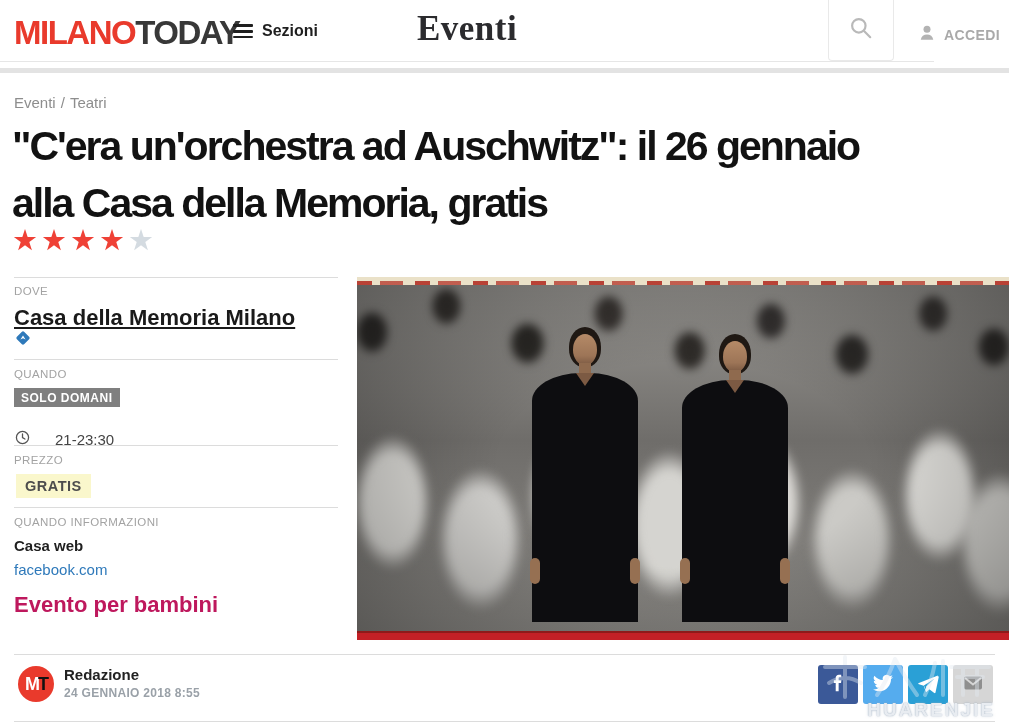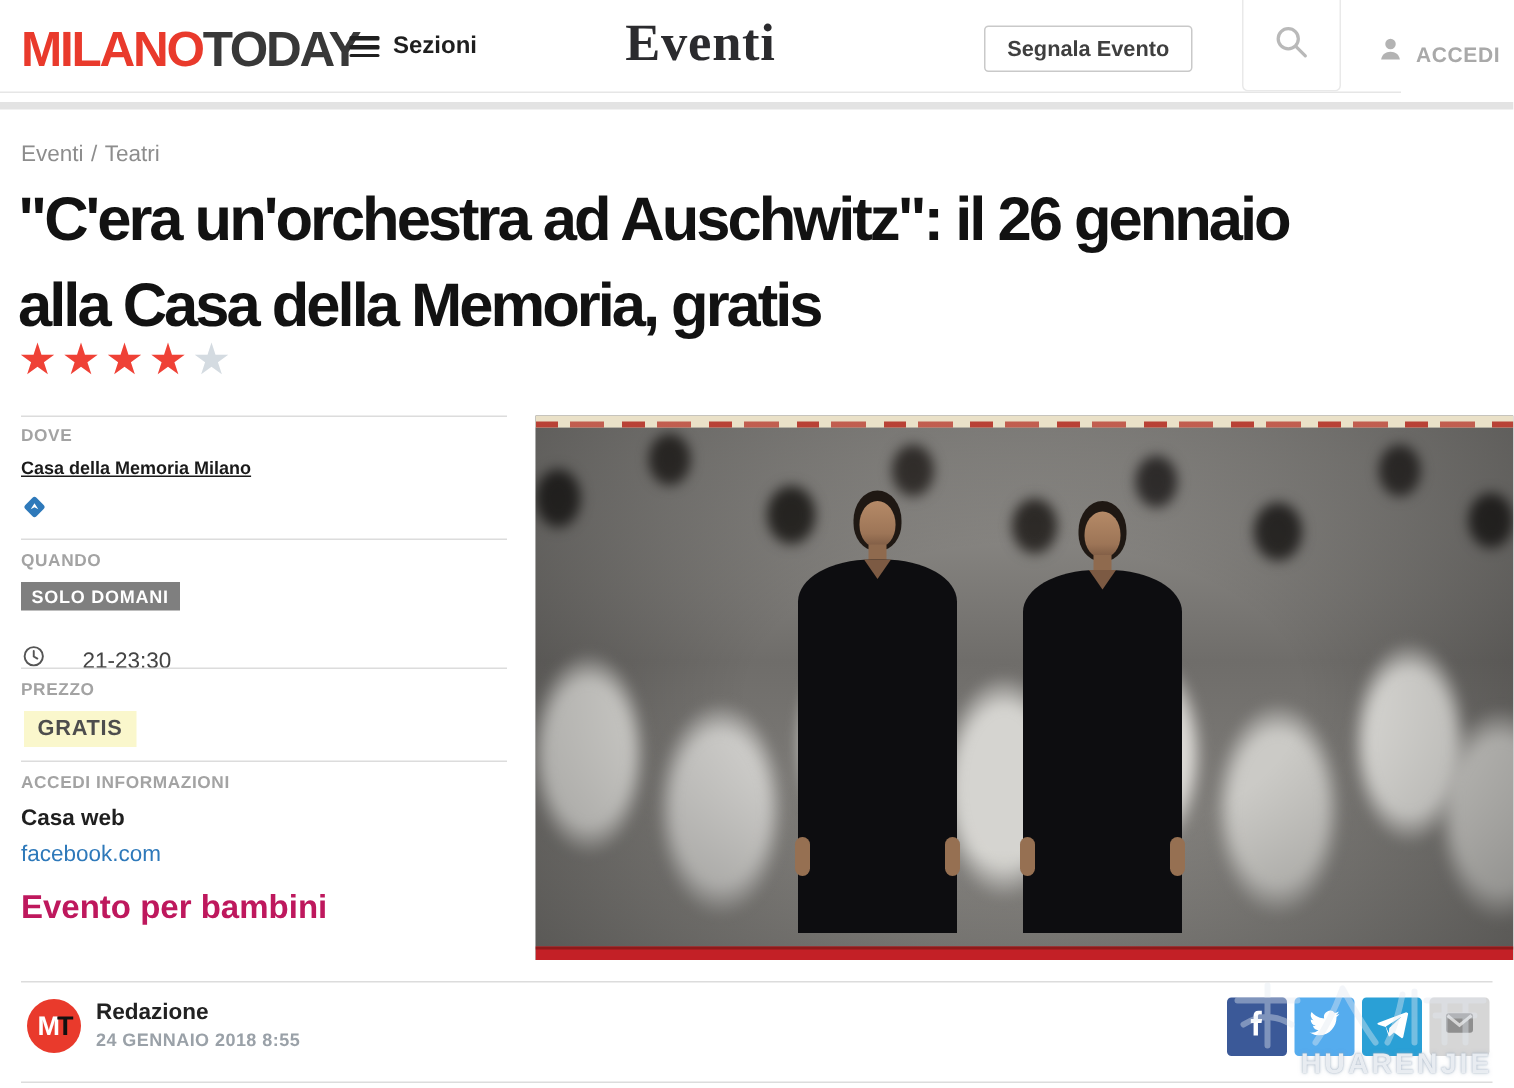--- a/index.html
+++ b/index.html
@@ -33,22 +33,22 @@
   .crumb { left:14px; top:94px; font-size:15px; color:#8d8d8d; }
   .crumb a { color:#8d8d8d; text-decoration:none; cursor:pointer; }
   .crumb .sep { margin:0 5px; }
   .title { left:12px; top:118px; width:890px; font-size:41px; line-height:57px; font-weight:bold; color:#121212; letter-spacing:-2px; }
   .stars { left:12px; top:226px; font-size:29px; letter-spacing:3px; line-height:1; }
   .stars .on { color:#ef4136; }
   .stars .off { color:#d4dbe1; }
 
   
   .hr { left:14px; width:324px; height:1px; background:#dcdcdc; }
-  .sect-label { font-size:11.5px; font-weight:bold; color:#a3a3a3; letter-spacing:.4px; }
-  .venue { left:14px; top:305px; font-size:12px; font-weight:bold; color:#1a1a1a; text-decoration:underline; cursor:pointer; }
+  .sect-label { font-size:11.5px; font-weight:normal; color:#a3a3a3; letter-spacing:.4px; }
+  .venue { left:14px; top:305px; font-size:22px; font-weight:bold; color:#1a1a1a; text-decoration:underline; cursor:pointer; }
   .addr-row { left:14px; top:329px; display:flex; align-items:center; gap:8px; cursor:pointer; }
   .addr-text { font-size:15px; color:#2e79ba; }
   .dates-row { left:14px; top:388px; display:flex; align-items:center; gap:9px; }
   .dates { font-size:16px; font-weight:bold; color:#1a1a1a; }
   .badge { background:#7f7f7f; color:#fff; font-size:12px; font-weight:bold; letter-spacing:.5px; padding:3px 7px 2px; }
   .time-row { left:14px; top:413px; display:flex; align-items:center; gap:24px;margin-top:16px; }
   .time-text { font-size:15px; color:#444; }
   .gratis { left:16px; top:474px; background:#faf7cc; color:#4d4d4d; font-weight:bold; font-size:14.5px; letter-spacing:.5px; padding:4px 9px; }
   .sitoweb { left:14px; top:537px; font-size:15px; font-weight:bold; color:#1f1f1f; }
   .fblink { left:14px; top:561px; font-size:15px; color:#2e79ba; text-decoration:none; cursor:pointer; }
@@ -124,21 +124,20 @@
   </div>
   <div class="abs sezioni">
     <span class="burger">
         <i></i>
         <i></i>
         <i></i>
       </span>
     <span class="sezioni-label">Sezioni</span>
   </div>
   <div class="abs channel">Eventi</div>
-  <button class="abs segnala">Segnala Evento</button>
   <div class="abs searchcol">
     <span>
       <svg width="26" height="26" viewBox="0 0 24 24">
           <circle cx="10" cy="10" r="6.2" fill="none" stroke="#b9b9b9" stroke-width="2"></circle>
           <line x1="14.8" y1="14.8" x2="20.5" y2="20.5" stroke="#b9b9b9" stroke-width="2" stroke-linecap="round"></line>
         </svg>
     </span>
   </div>
   <div class="abs accedi">
     <span>
@@ -187,21 +186,21 @@
       </svg>
   </span>
   <span class="time-text">21-23:30</span>
 </div>
 
 <div class="abs hr" style="top:445px"></div>
 <div class="abs sect-label" style="left:14px; top:454px">PREZZO</div>
 <div class="abs gratis">GRATIS</div>
 
 <div class="abs hr" style="top:507px"></div>
-<div class="abs sect-label" style="left:14px; top:516px">ACCEDI INFORMAZIONI</div>
+<div class="abs sect-label" style="left:14px; top:516px">QUANDO INFORMAZIONI</div>
 <div class="abs sitoweb">Casa web</div>
 <a class="abs fblink">facebook.com</a>
 <a class="abs bambini">Evento per bambini</a>
 
 <div class="abs hero">
   <div class="hero-photo">
     <div class="crowd"></div>
     <div class="vignette"></div>
     <div class="woman w1">
       <div class="head">

